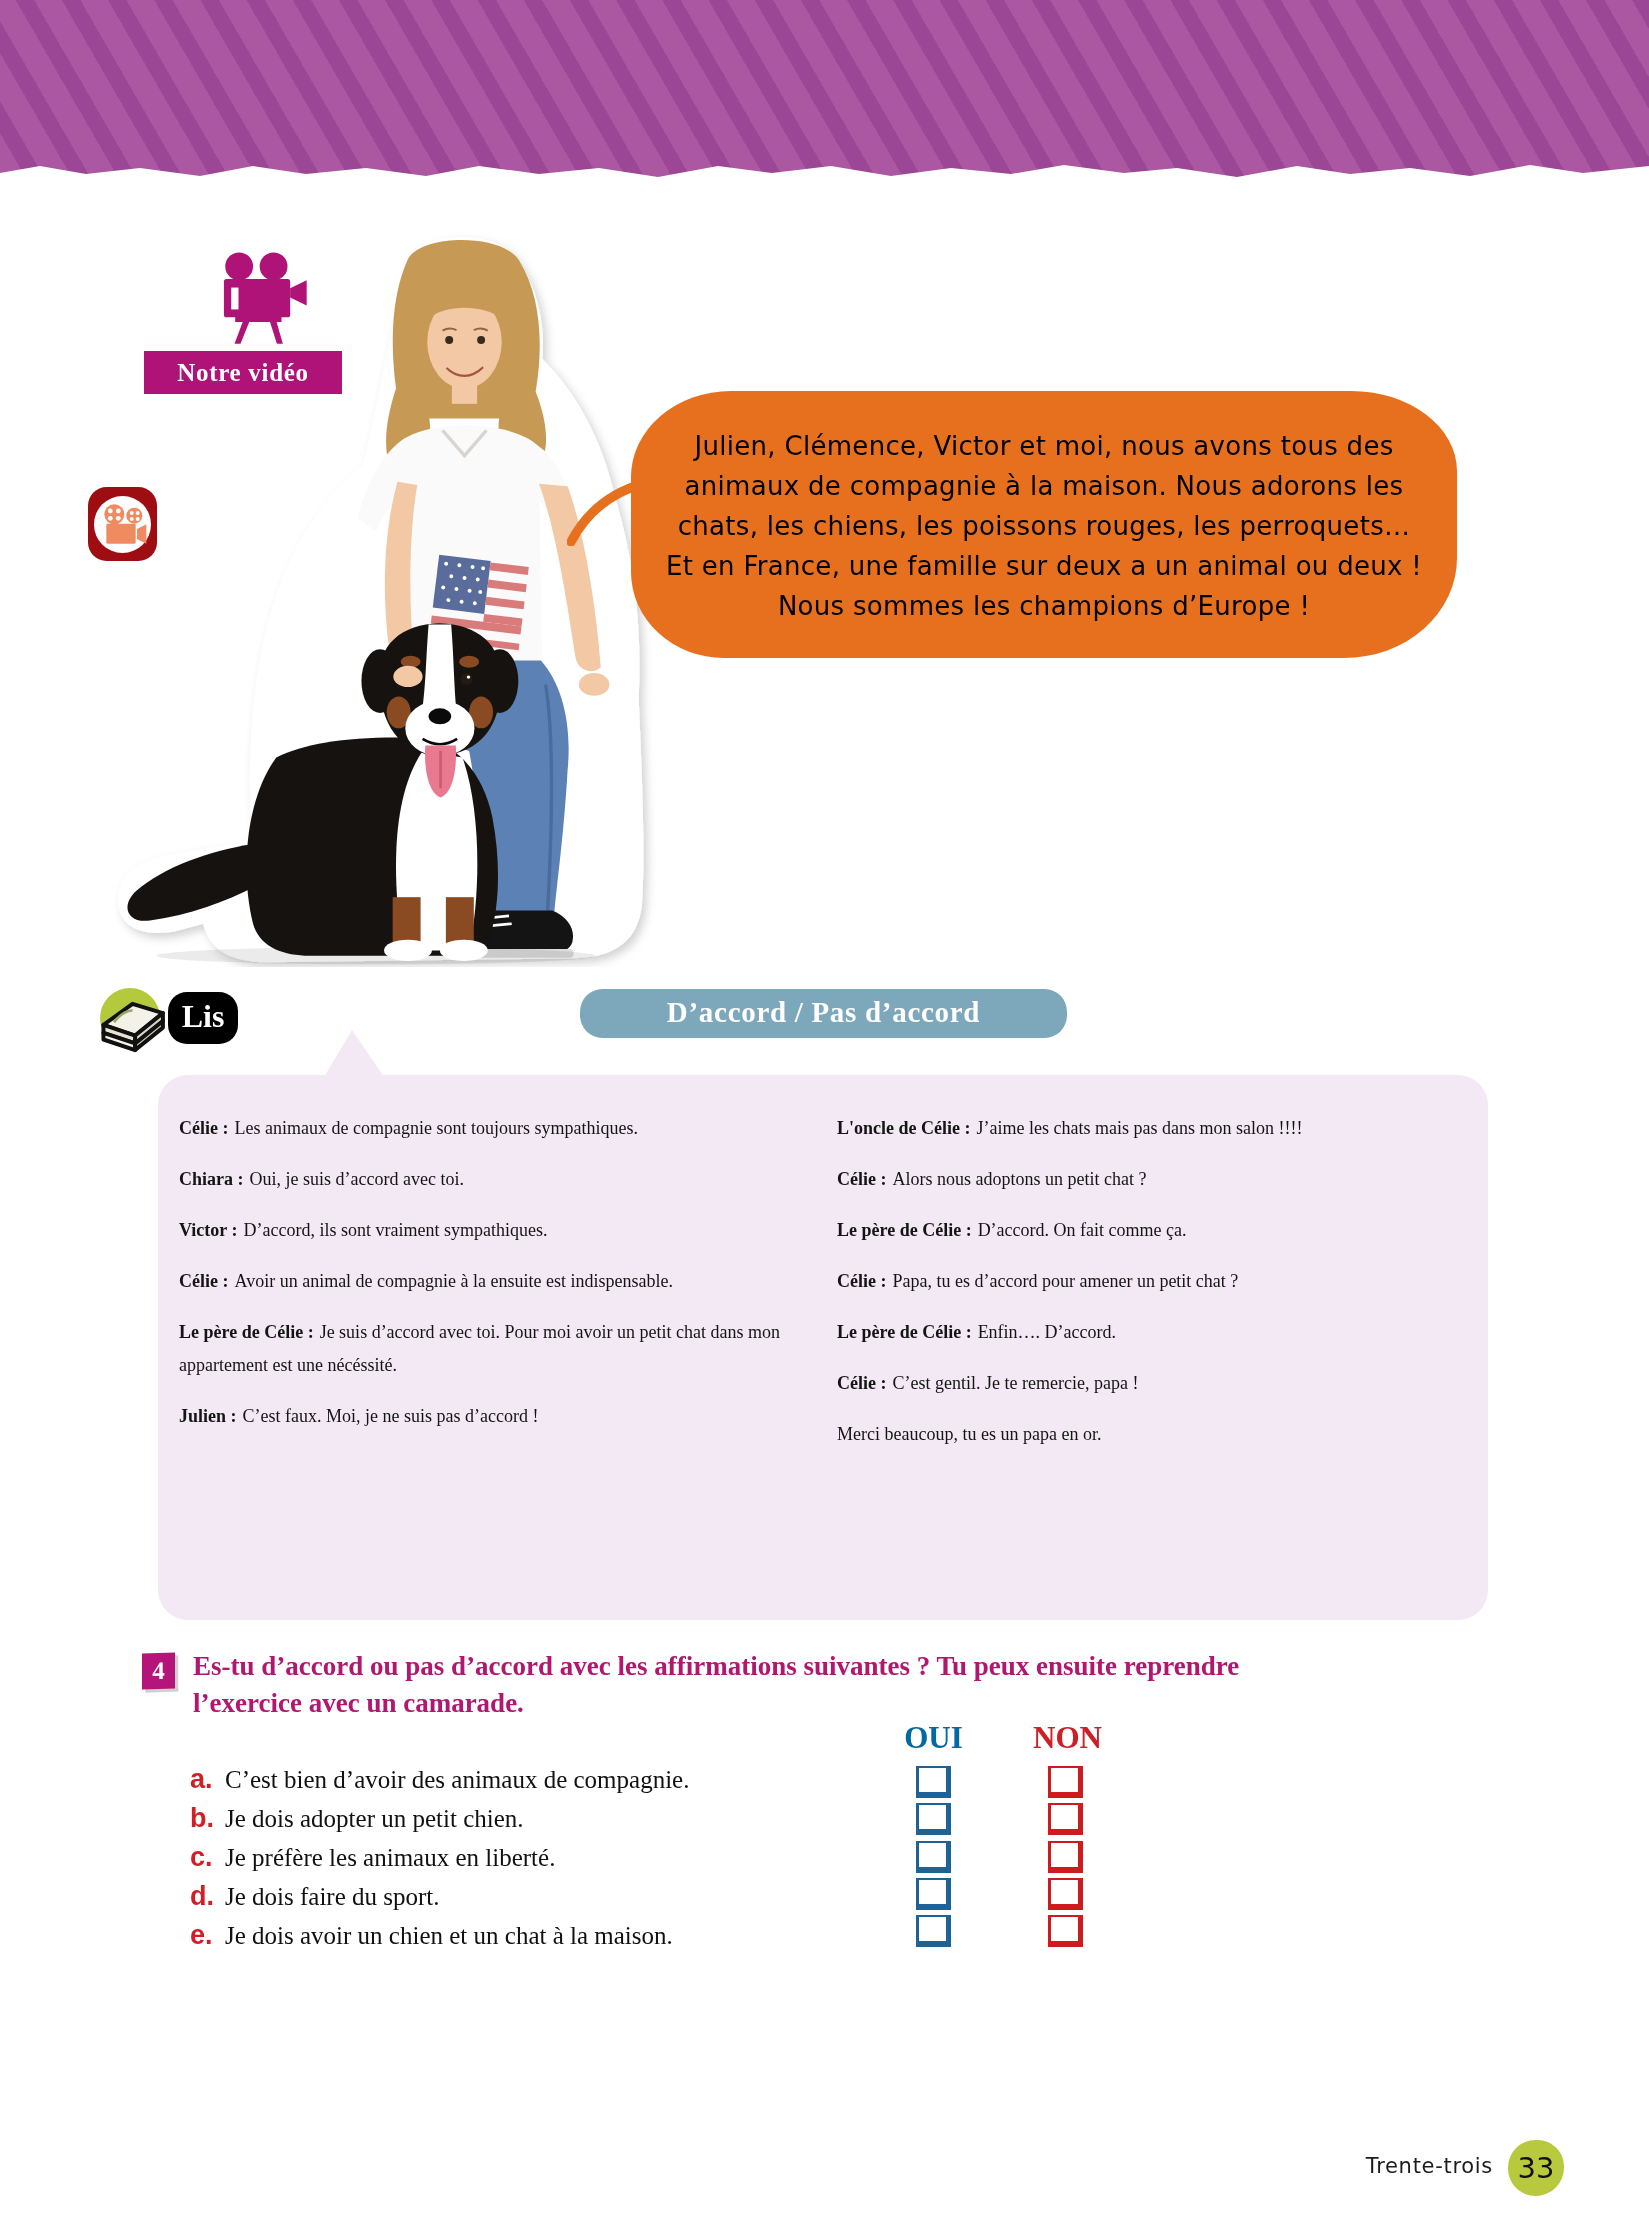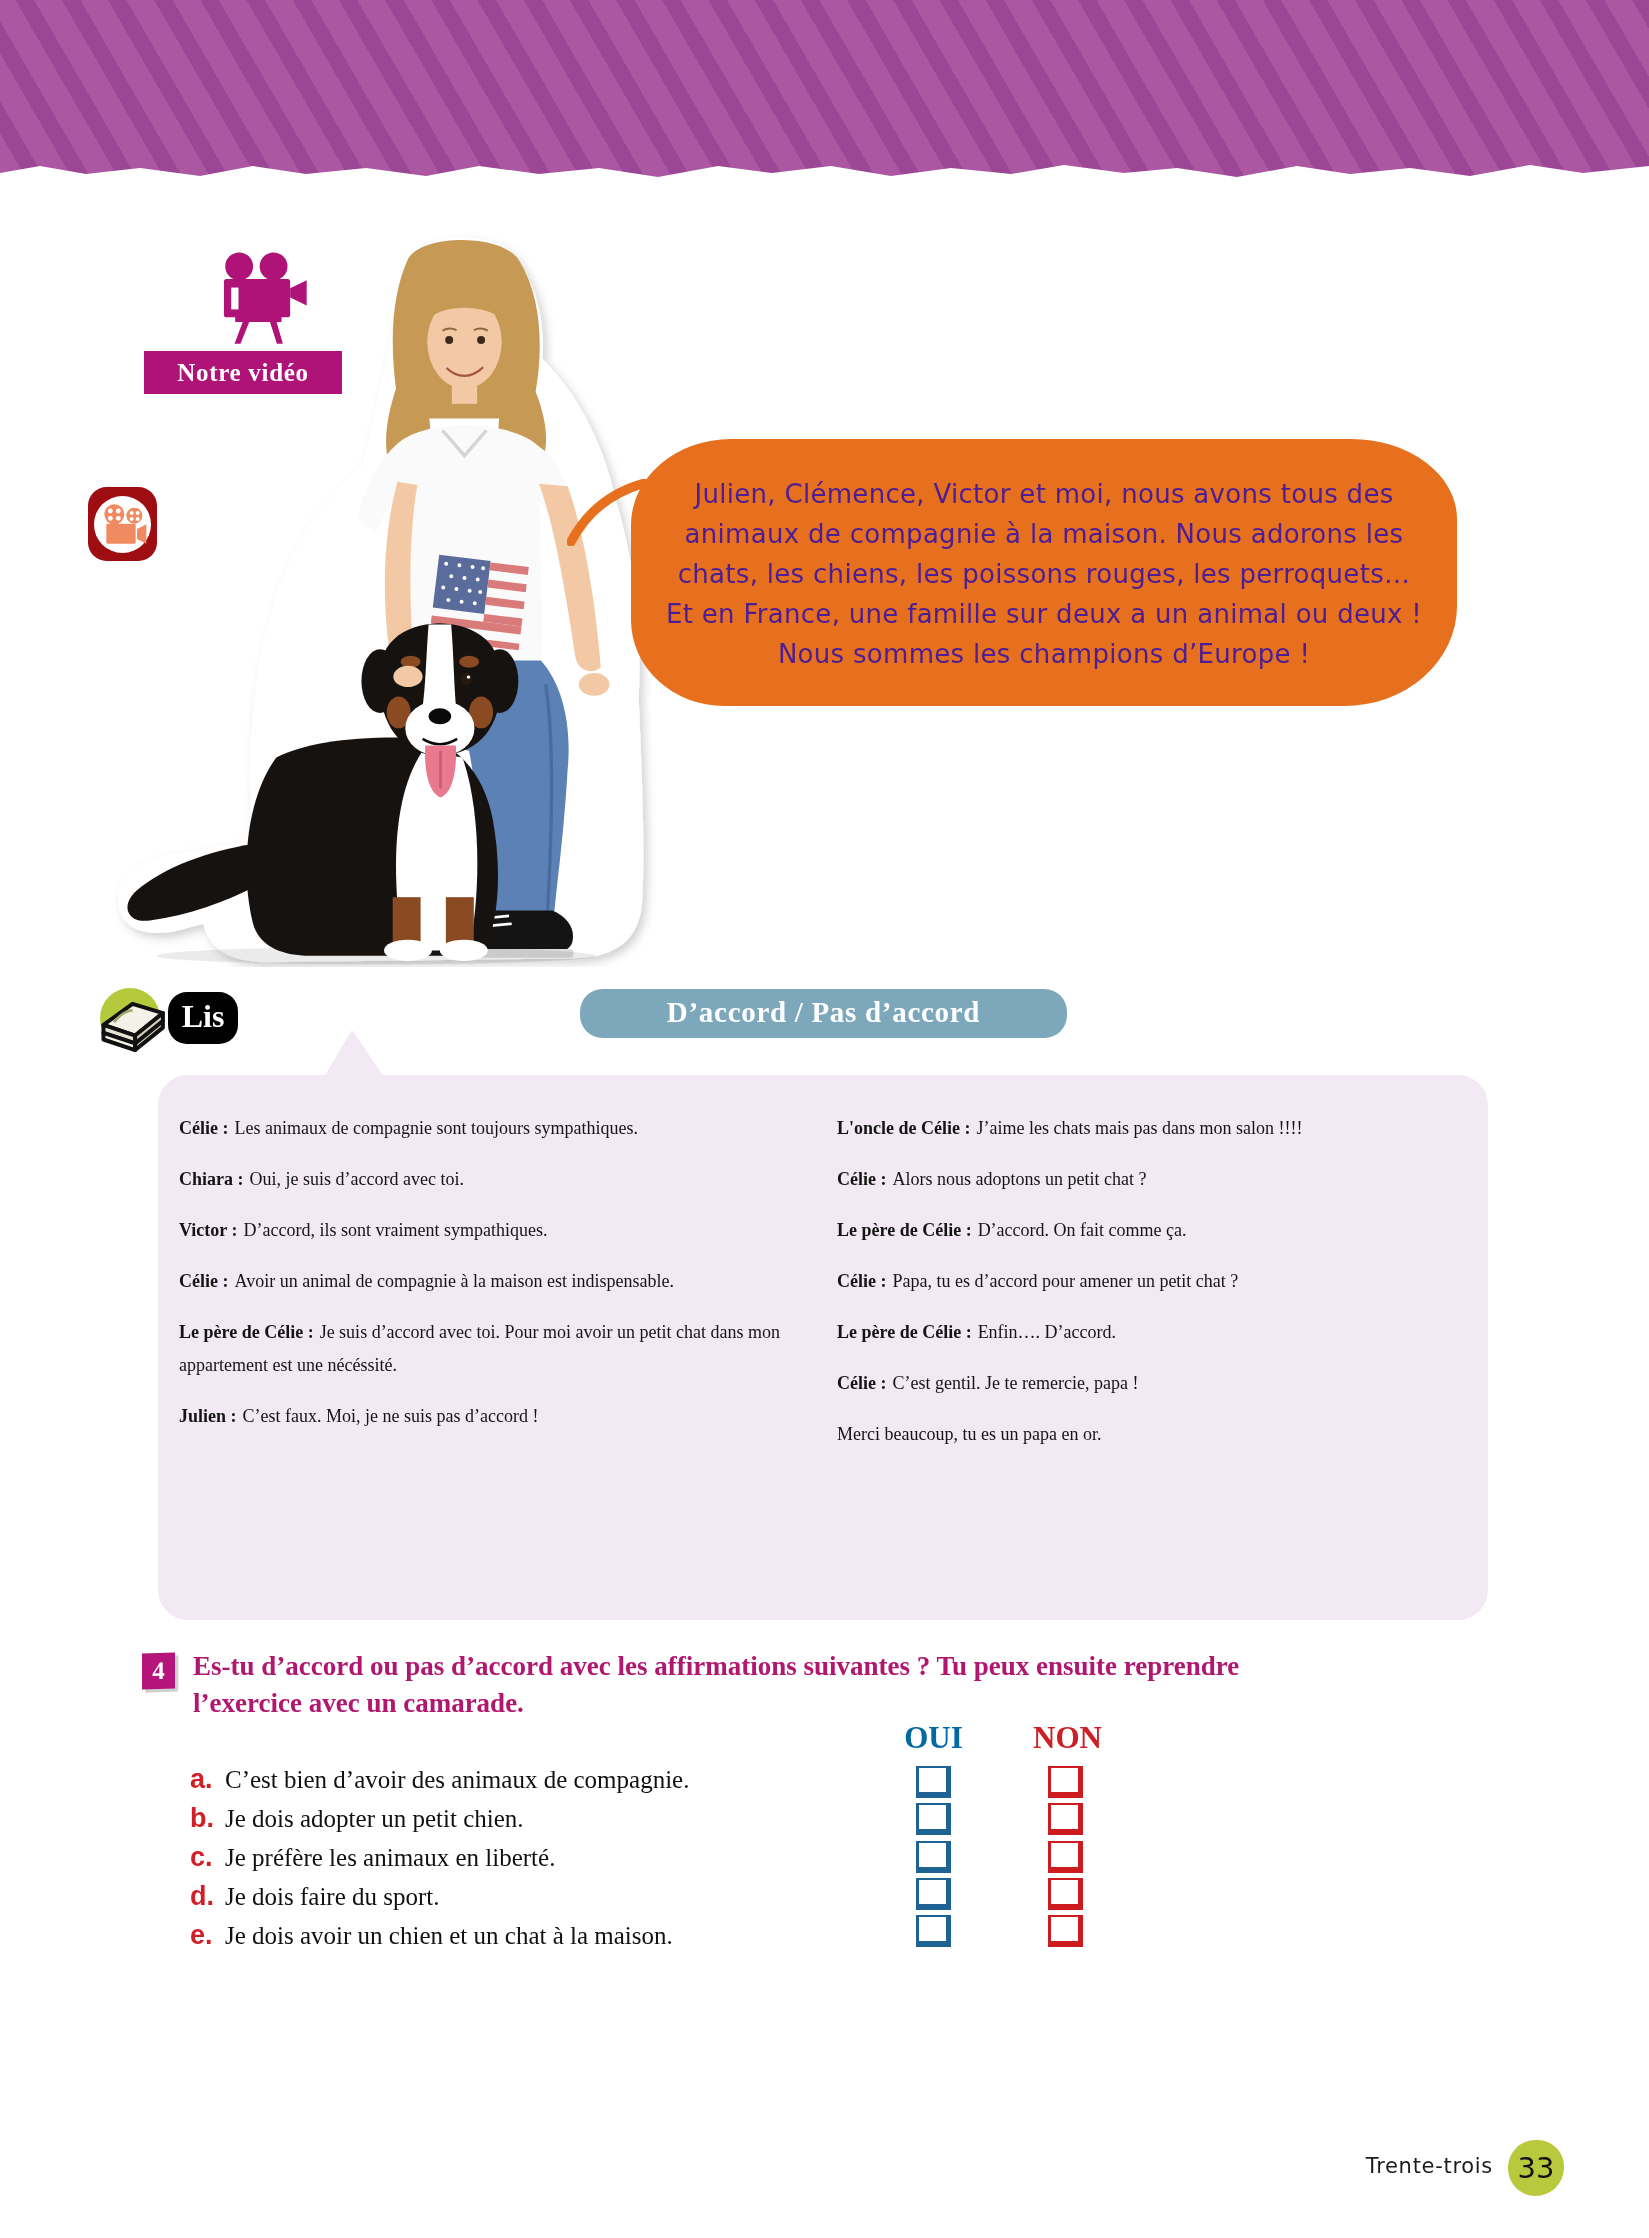--- a/index.html
+++ b/index.html
@@ -25,22 +25,22 @@
   .video-badge .inner{position:absolute;left:6px;top:8.6px;width:57px;height:57px;
     background:#fff;border-radius:50%;}
   .video-badge svg{position:absolute;left:9.3px;top:14px;}
 
   
   .photo{position:absolute;left:110px;top:219px;width:572px;height:748px;}
 
   
   .bubble{position:absolute;left:631px;top:391px;width:826px;height:267px;
     background:#e7701e;border-radius:100px 106px 113px 93px / 86px 80px 100px 86px;
-    color:#4c1d95;text-align:center;padding-top:35px;box-sizing:border-box;
-    font-family:"DejaVu Sans", sans-serif;font-size:26px;letter-spacing:0.3px;margin-top:48px;}
+    color:#000000;text-align:center;padding-top:35px;box-sizing:border-box;
+    font-family:"DejaVu Sans", sans-serif;font-size:26px;letter-spacing:0.3px;}
   .bubble .bline{line-height:40px;}
   .bubble-tail{position:absolute;left:567px;top:479px;width:80px;height:67px;}
 
   
   .lis-circle{position:absolute;left:100px;top:988px;width:60px;height:60px;
     border-radius:50%;background:#b5c93c;}
   .book-icon{position:absolute;left:94px;top:984px;width:81px;height:74px;}
   .lis-box{position:absolute;left:168px;top:992px;width:70px;height:52px;
     background:#000000;border-radius:19px;color:#fff;font-weight:bold;font-size:32px;
     text-align:center;line-height:49px;}
@@ -273,21 +273,21 @@
   <div class="lis-box">Lis</div>
 
   <div class="section-title">D’accord /  Pas d’accord</div>
 
   <div class="panel-pointer"></div>
   <div class="panel">
     <div class="col">
       <p><strong>Célie :</strong><span>Les animaux de compagnie sont toujours sympathiques.</span></p>
       <p><strong>Chiara :</strong><span>Oui, je suis d’accord avec toi.</span></p>
       <p><strong>Victor :</strong><span>D’accord, ils sont vraiment sympathiques.</span></p>
-      <p><strong>Célie :</strong><span>Avoir un animal de compagnie à la maison est indispensable.</span></p>
+      <p><strong>Célie :</strong><span>Avoir un animal de compagnie à la ensuite est indispensable.</span></p>
       <p><strong>Le père de Célie :</strong><span>Je suis d’accord avec toi. Pour moi avoir un petit chat dans mon appartement est une nécéssité.</span></p>
       <p><strong>Julien :</strong><span>C’est faux. Moi, je ne suis pas d’accord !</span></p>
     </div>
     <div class="col">
       <p><strong>L'oncle de Célie :</strong><span>J’aime les chats mais pas dans mon salon !!!!</span></p>
       <p><strong>Célie :</strong><span>Alors nous adoptons un petit chat ?</span></p>
       <p><strong>Le père de Célie :</strong><span>D’accord. On fait comme ça.</span></p>
       <p><strong>Célie :</strong><span>Papa, tu es d’accord pour amener un petit chat ?</span></p>
       <p><strong>Le père de Célie :</strong><span>Enfin…. D’accord.</span></p>
       <p><strong>Célie :</strong><span>C’est gentil. Je te remercie, papa !</span></p>

